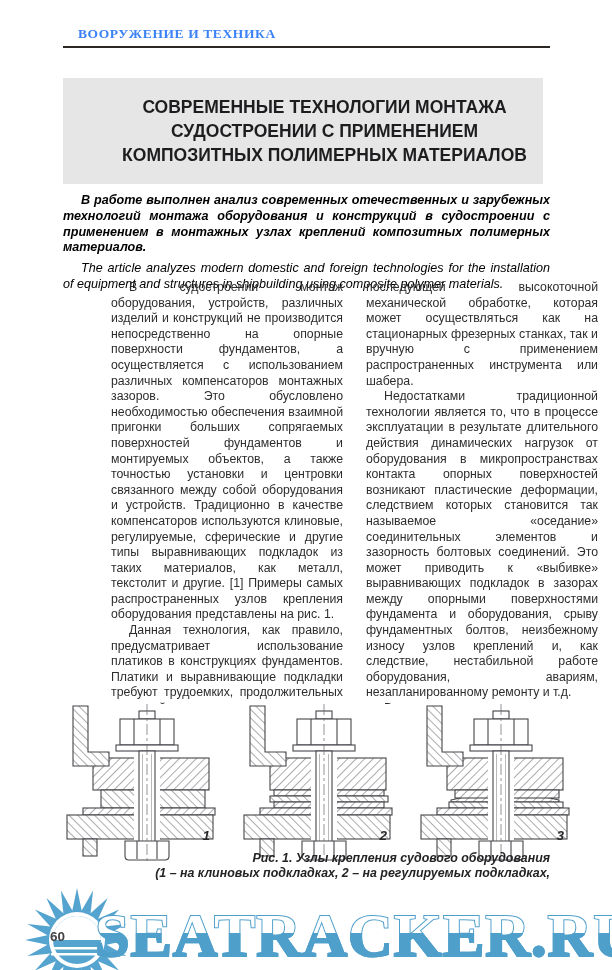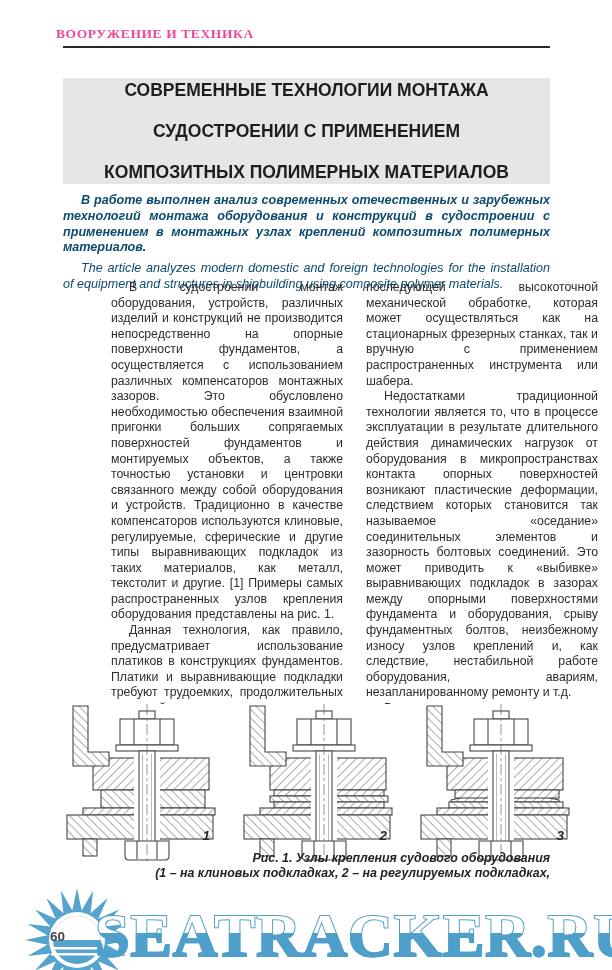--- a/index.html
+++ b/index.html
@@ -2,37 +2,37 @@
 <html><head>
 <meta charset="utf-8">
 <style>
   html,body{margin:0;padding:0;}
   body{
     width:612px;height:970px;position:relative;overflow:hidden;
     background:#ffffff;font-family:"Liberation Sans",sans-serif;
   }
   
   .journal-header{
-    position:absolute;left:56px;top:26px;width:487px;
+    position:absolute;left:78px;top:26px;width:487px;
     font-family:"Liberation Serif",serif;font-weight:800;
-    font-size:13.5px;letter-spacing:.6px;color:#ec4899;
+    font-size:13.5px;letter-spacing:.6px;color:#3b82f6;
   }
   .header-rule{
     position:absolute;left:63px;top:46px;width:487px;height:2px;background:#2b2724;
   }
   
   .title-box{
-    position:absolute;left:63px;top:78px;width:487px;height:106px;
-    background:#e6e6e6;display:flex;flex-direction:column;justify-content:space-between;align-items:center;
+    position:absolute;left:63px;top:78px;width:437px;height:106px;
+    background:#e6e6e6;display:flex;flex-direction:column;justify-content:center;align-items:center;padding-left:43px;
   }
   .title-line{
     font-weight:bold;font-size:17.5px;line-height:24px;color:#1d1d1f;text-align:center;white-space:nowrap;
   }
   
-  .abstract{position:absolute;left:63px;top:193px;width:487px;color:#0c4a6e;}
+  .abstract{position:absolute;left:63px;top:193px;width:487px;color:#000000;}
   .abstract p{margin:0;text-align:justify;text-indent:18px;}
   .abstract .ru{font-weight:bold;font-style:italic;font-size:12.6px;line-height:15.8px;}
   .abstract .en{font-style:italic;font-size:12.6px;line-height:15.8px;margin-top:5px;}
   
   .columns{
     position:absolute;left:63px;top:280px;width:487px;height:424px;
     display:flex;gap:23px;overflow:hidden;color:#2d2d2f;margin-left:48px;
   }
   .col{width:232px;}
   .col p{margin:0;font-size:12.3px;line-height:15.6px;text-align:justify;text-indent:18px;}

